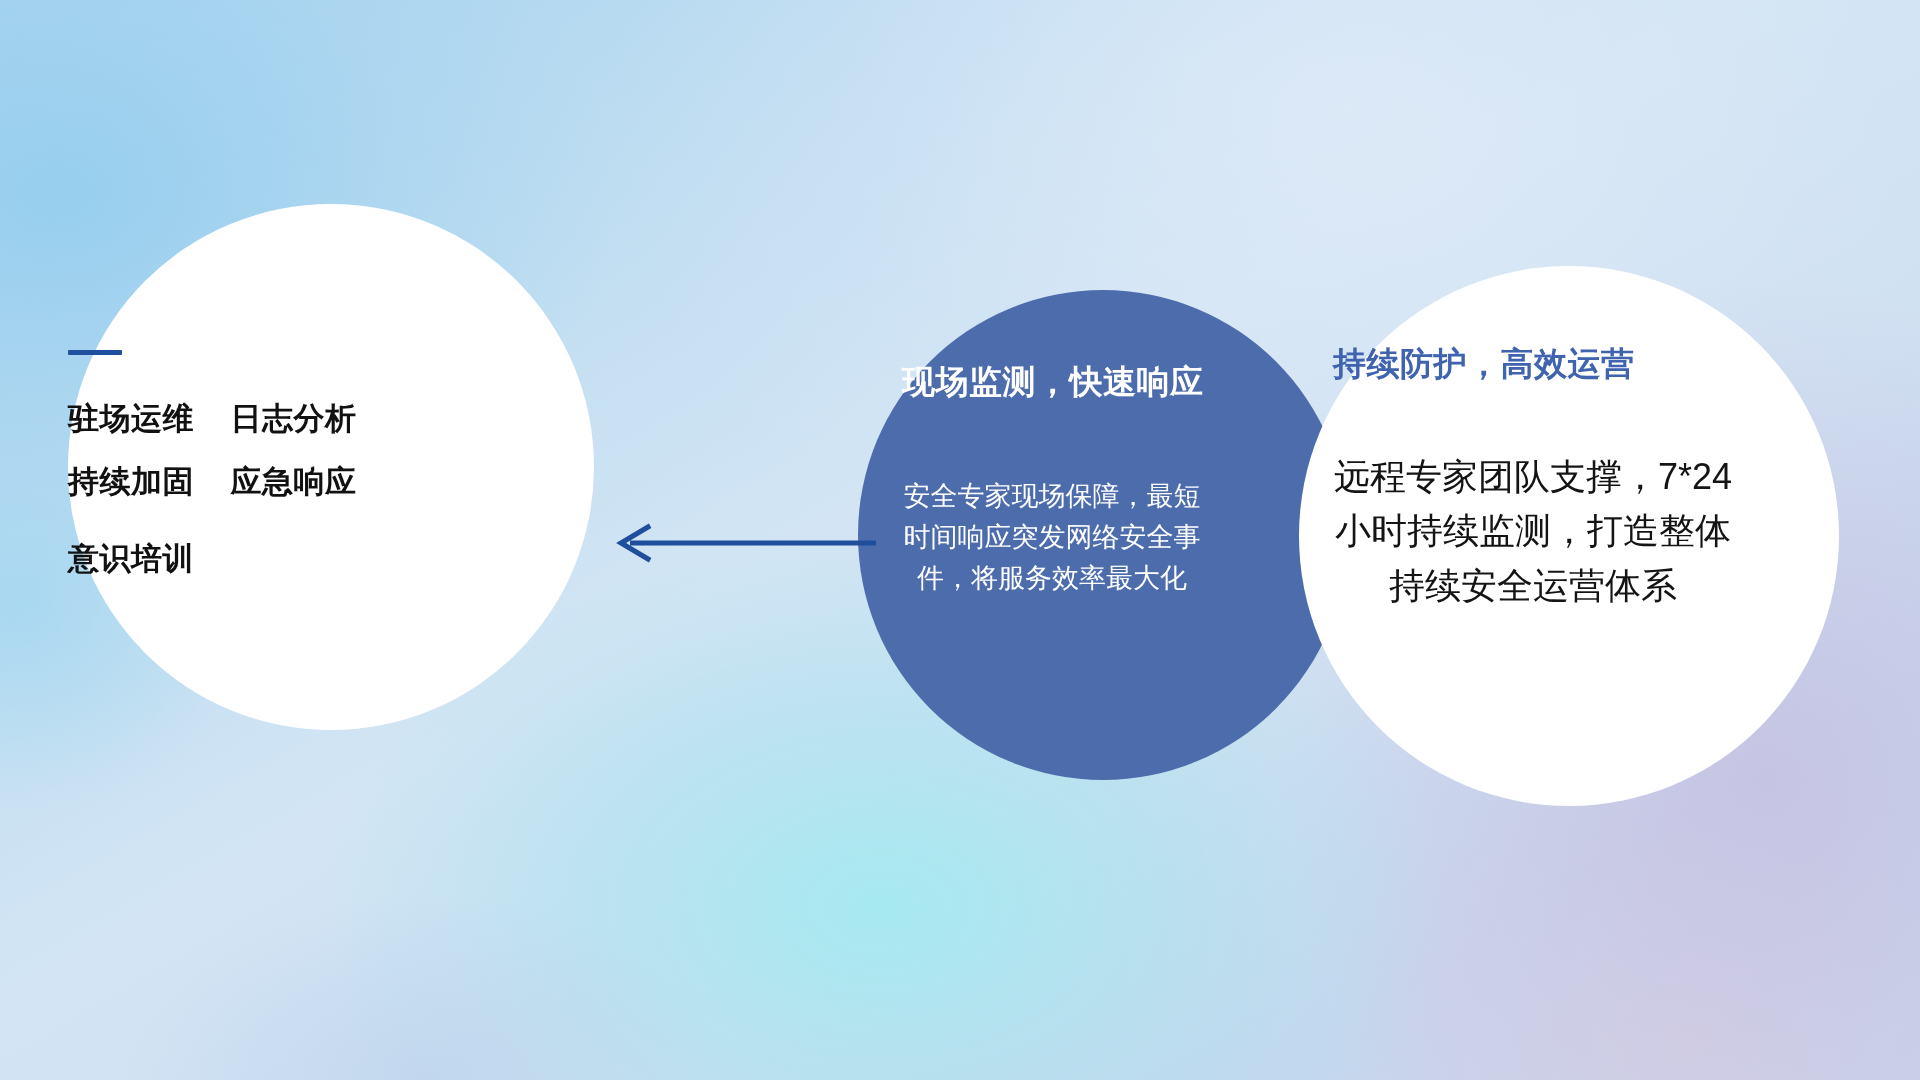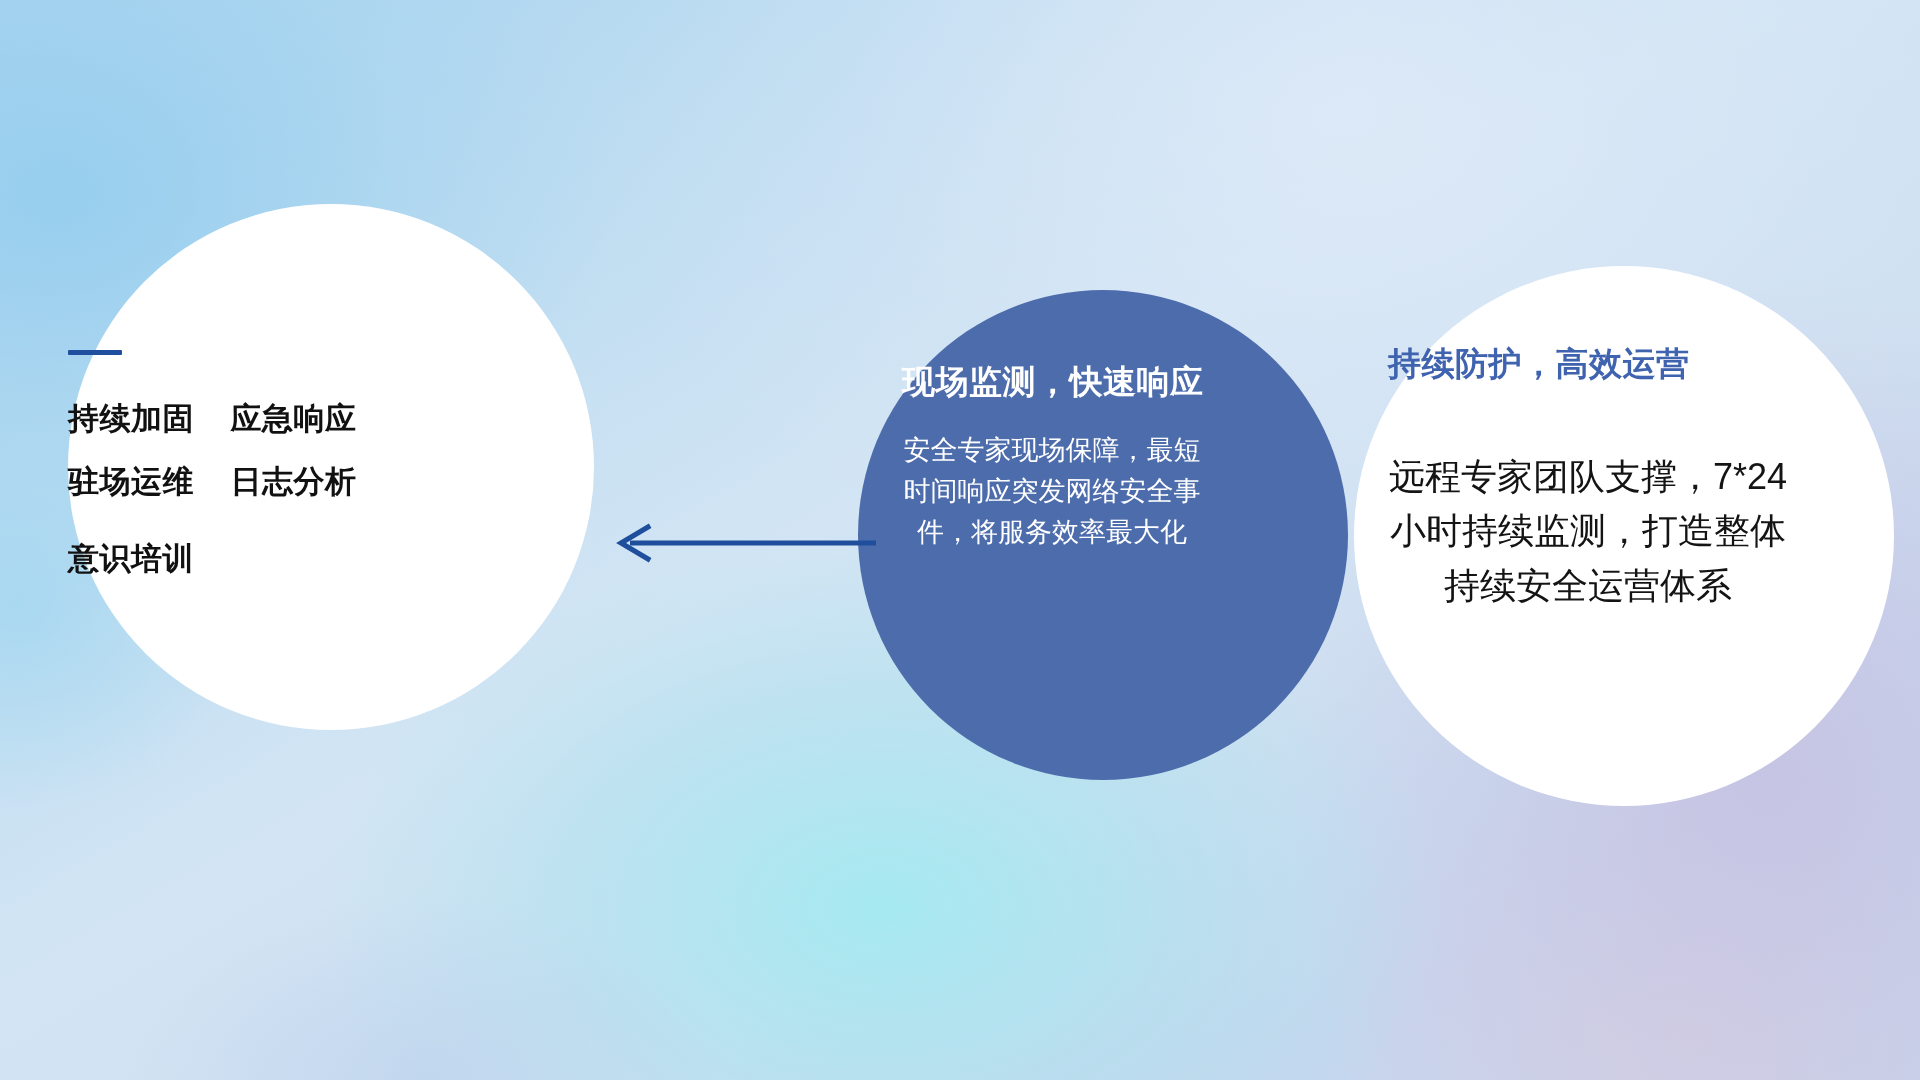--- a/index.html
+++ b/index.html
@@ -86,31 +86,31 @@
   #mid-title {
     margin-top: 72px;
     font-size: 33px;
     font-weight: 700;
     color: #ffffff;
     letter-spacing: 0.5px;
     white-space: nowrap;
     line-height: 1.2;
   }
   #mid-body {
-    margin-top: 28px;
+    margin-top: 74px;
     font-size: 27px;
     font-weight: 400;
     color: #ffffff;
     line-height: 1.52;
     text-align: center;
     width: 300px;
   }
 
   #circle-right {
-    left: 1354px;
+    left: 1299px;
     top: 266px;
     width: 540px;
     height: 540px;
     background: #ffffff;
     z-index: 5;
     padding: 0 34px;
     justify-content: flex-start;
   }
   #right-title {
     margin-top: 78px;
@@ -141,22 +141,22 @@
     z-index: 6;
   }
 </style>
 </head>
 <body>
 
 <div id="backdrop"></div>
 
 <div class="circle" id="circle-left">
   <div id="left-dash"></div>
+  <div class="left-line">驻场运维    日志分析</div>
   <div class="left-line">持续加固    应急响应</div>
-  <div class="left-line">驻场运维    日志分析</div>
   <div class="left-line">意识培训</div>
 </div>
 
 <svg id="arrow" viewBox="0 0 270 50" xmlns="http://www.w3.org/2000/svg">
   <line x1="268" y1="25" x2="22" y2="25" stroke="#1f4e9c" stroke-width="5"></line>
   <polyline points="40,9 13,25 40,41" fill="none" stroke="#1f4e9c" stroke-width="5" stroke-linecap="square" stroke-linejoin="miter"></polyline>
 </svg>
 
 <div class="circle" id="circle-mid">
   <div id="mid-title">现场监测，快速响应</div>

